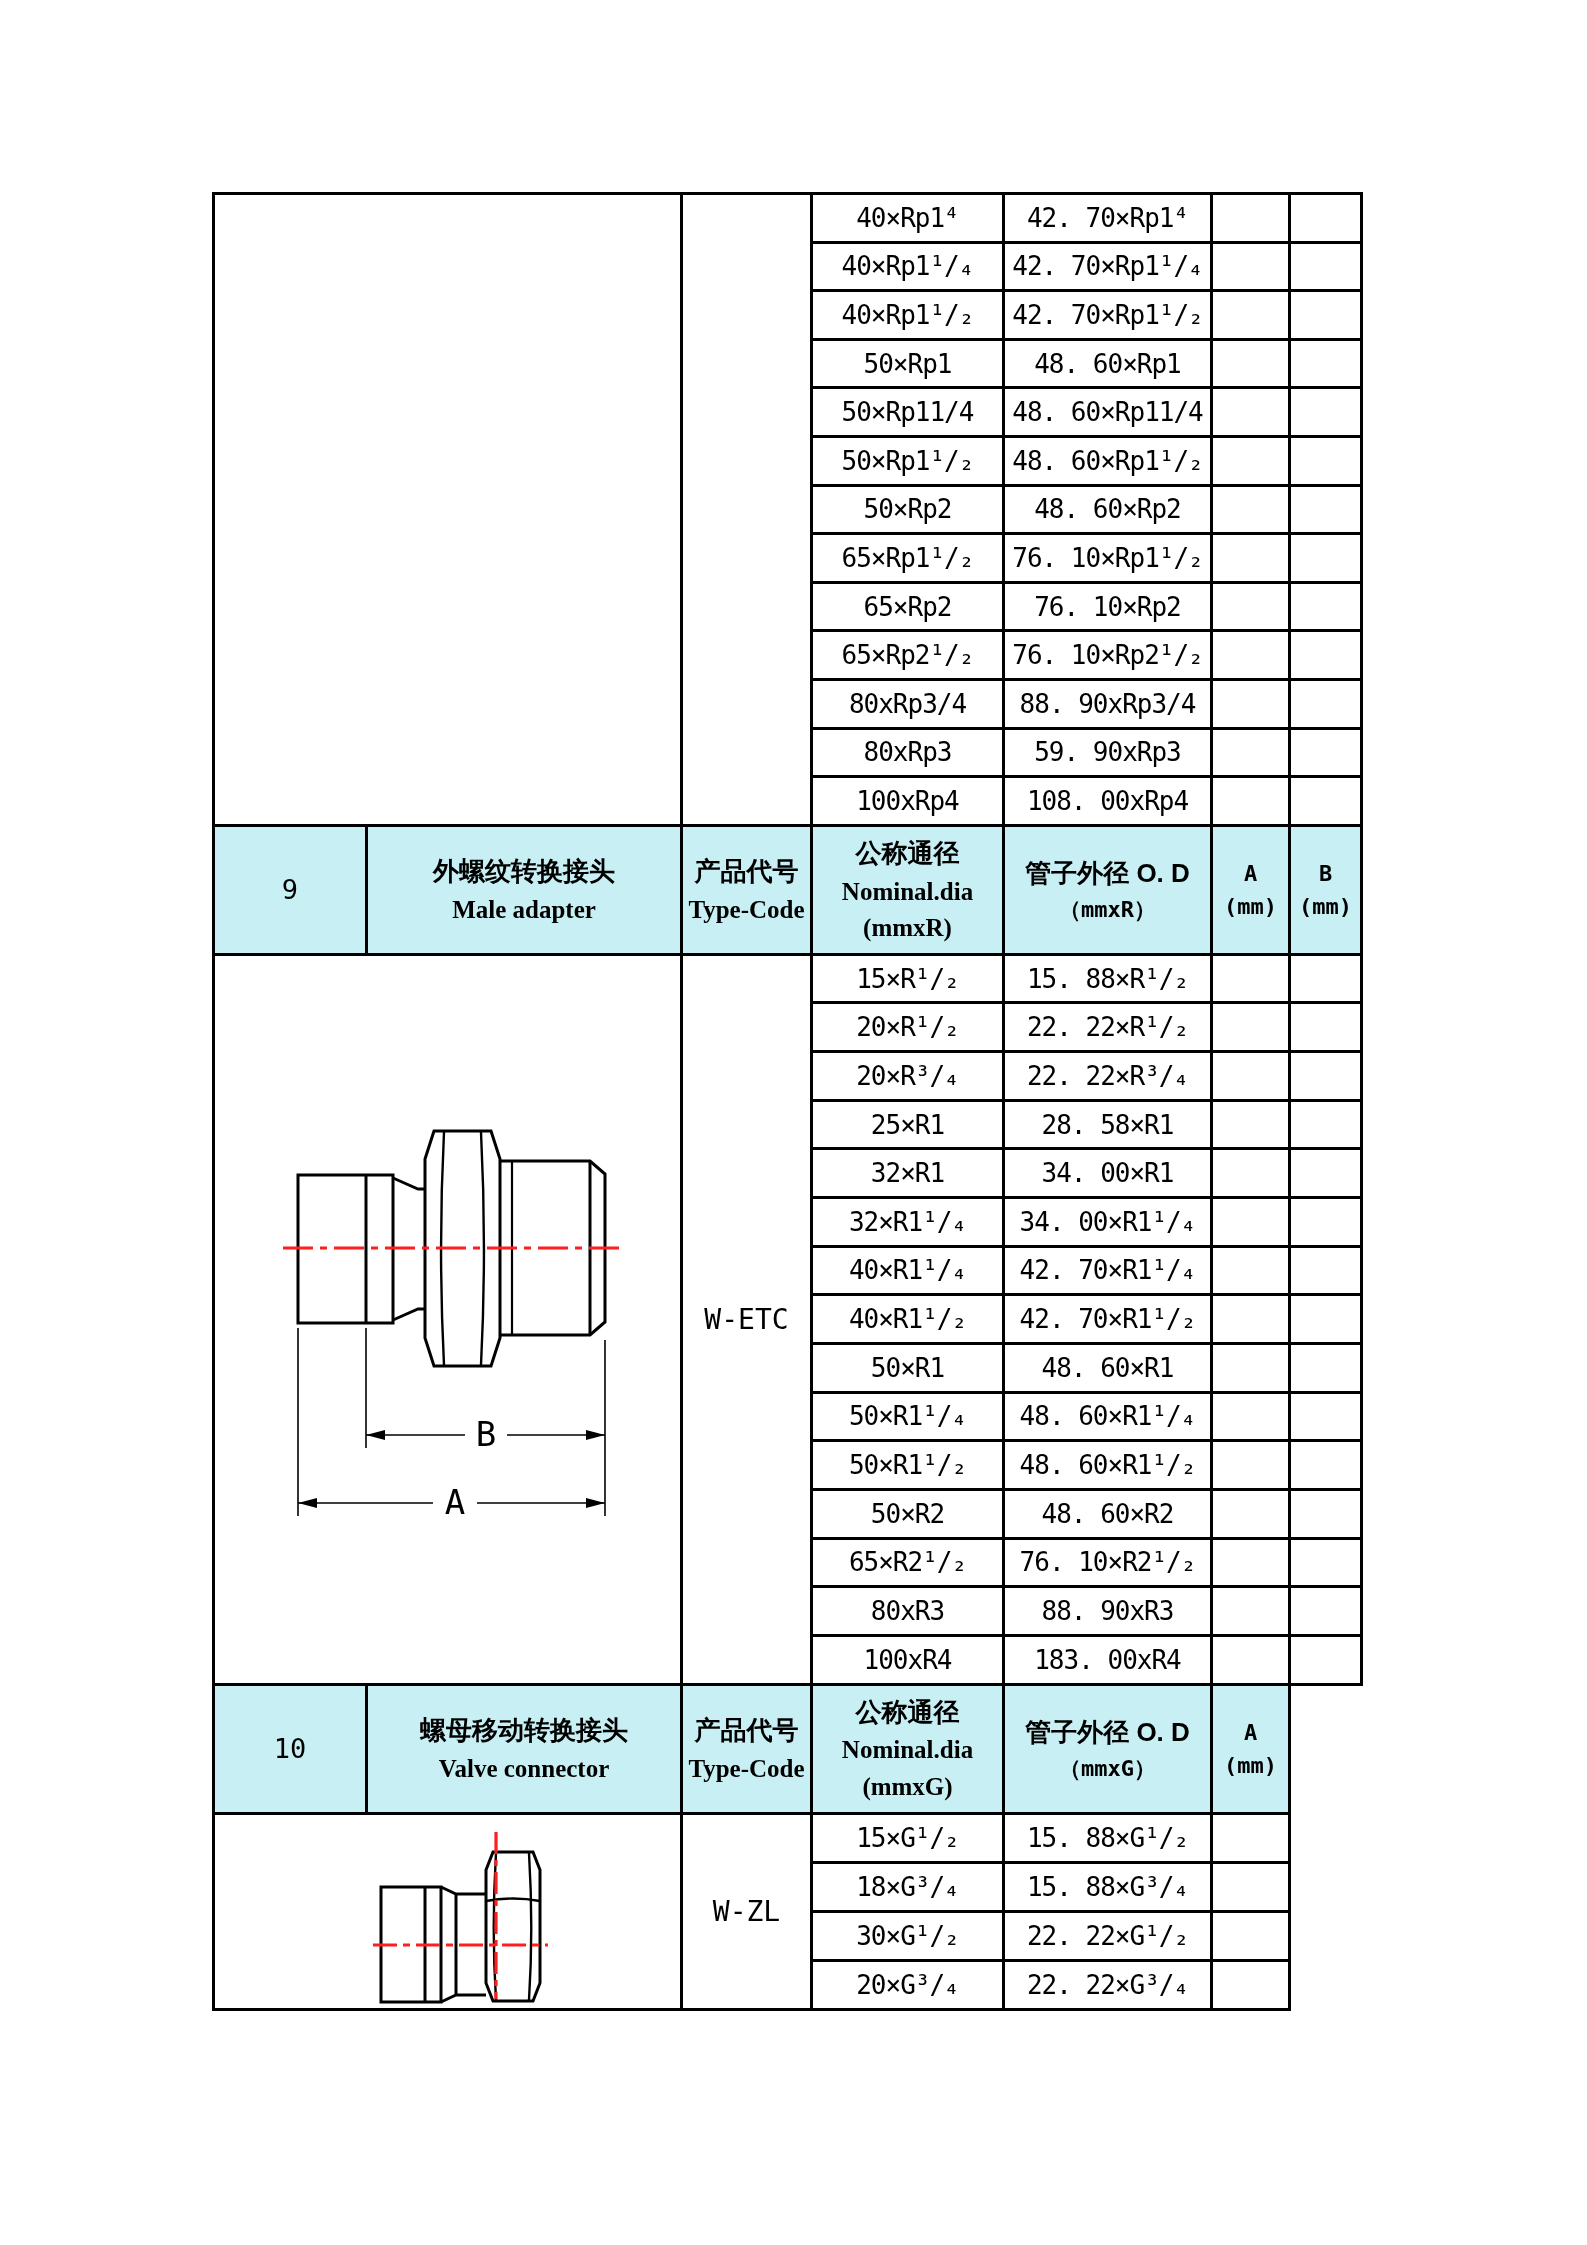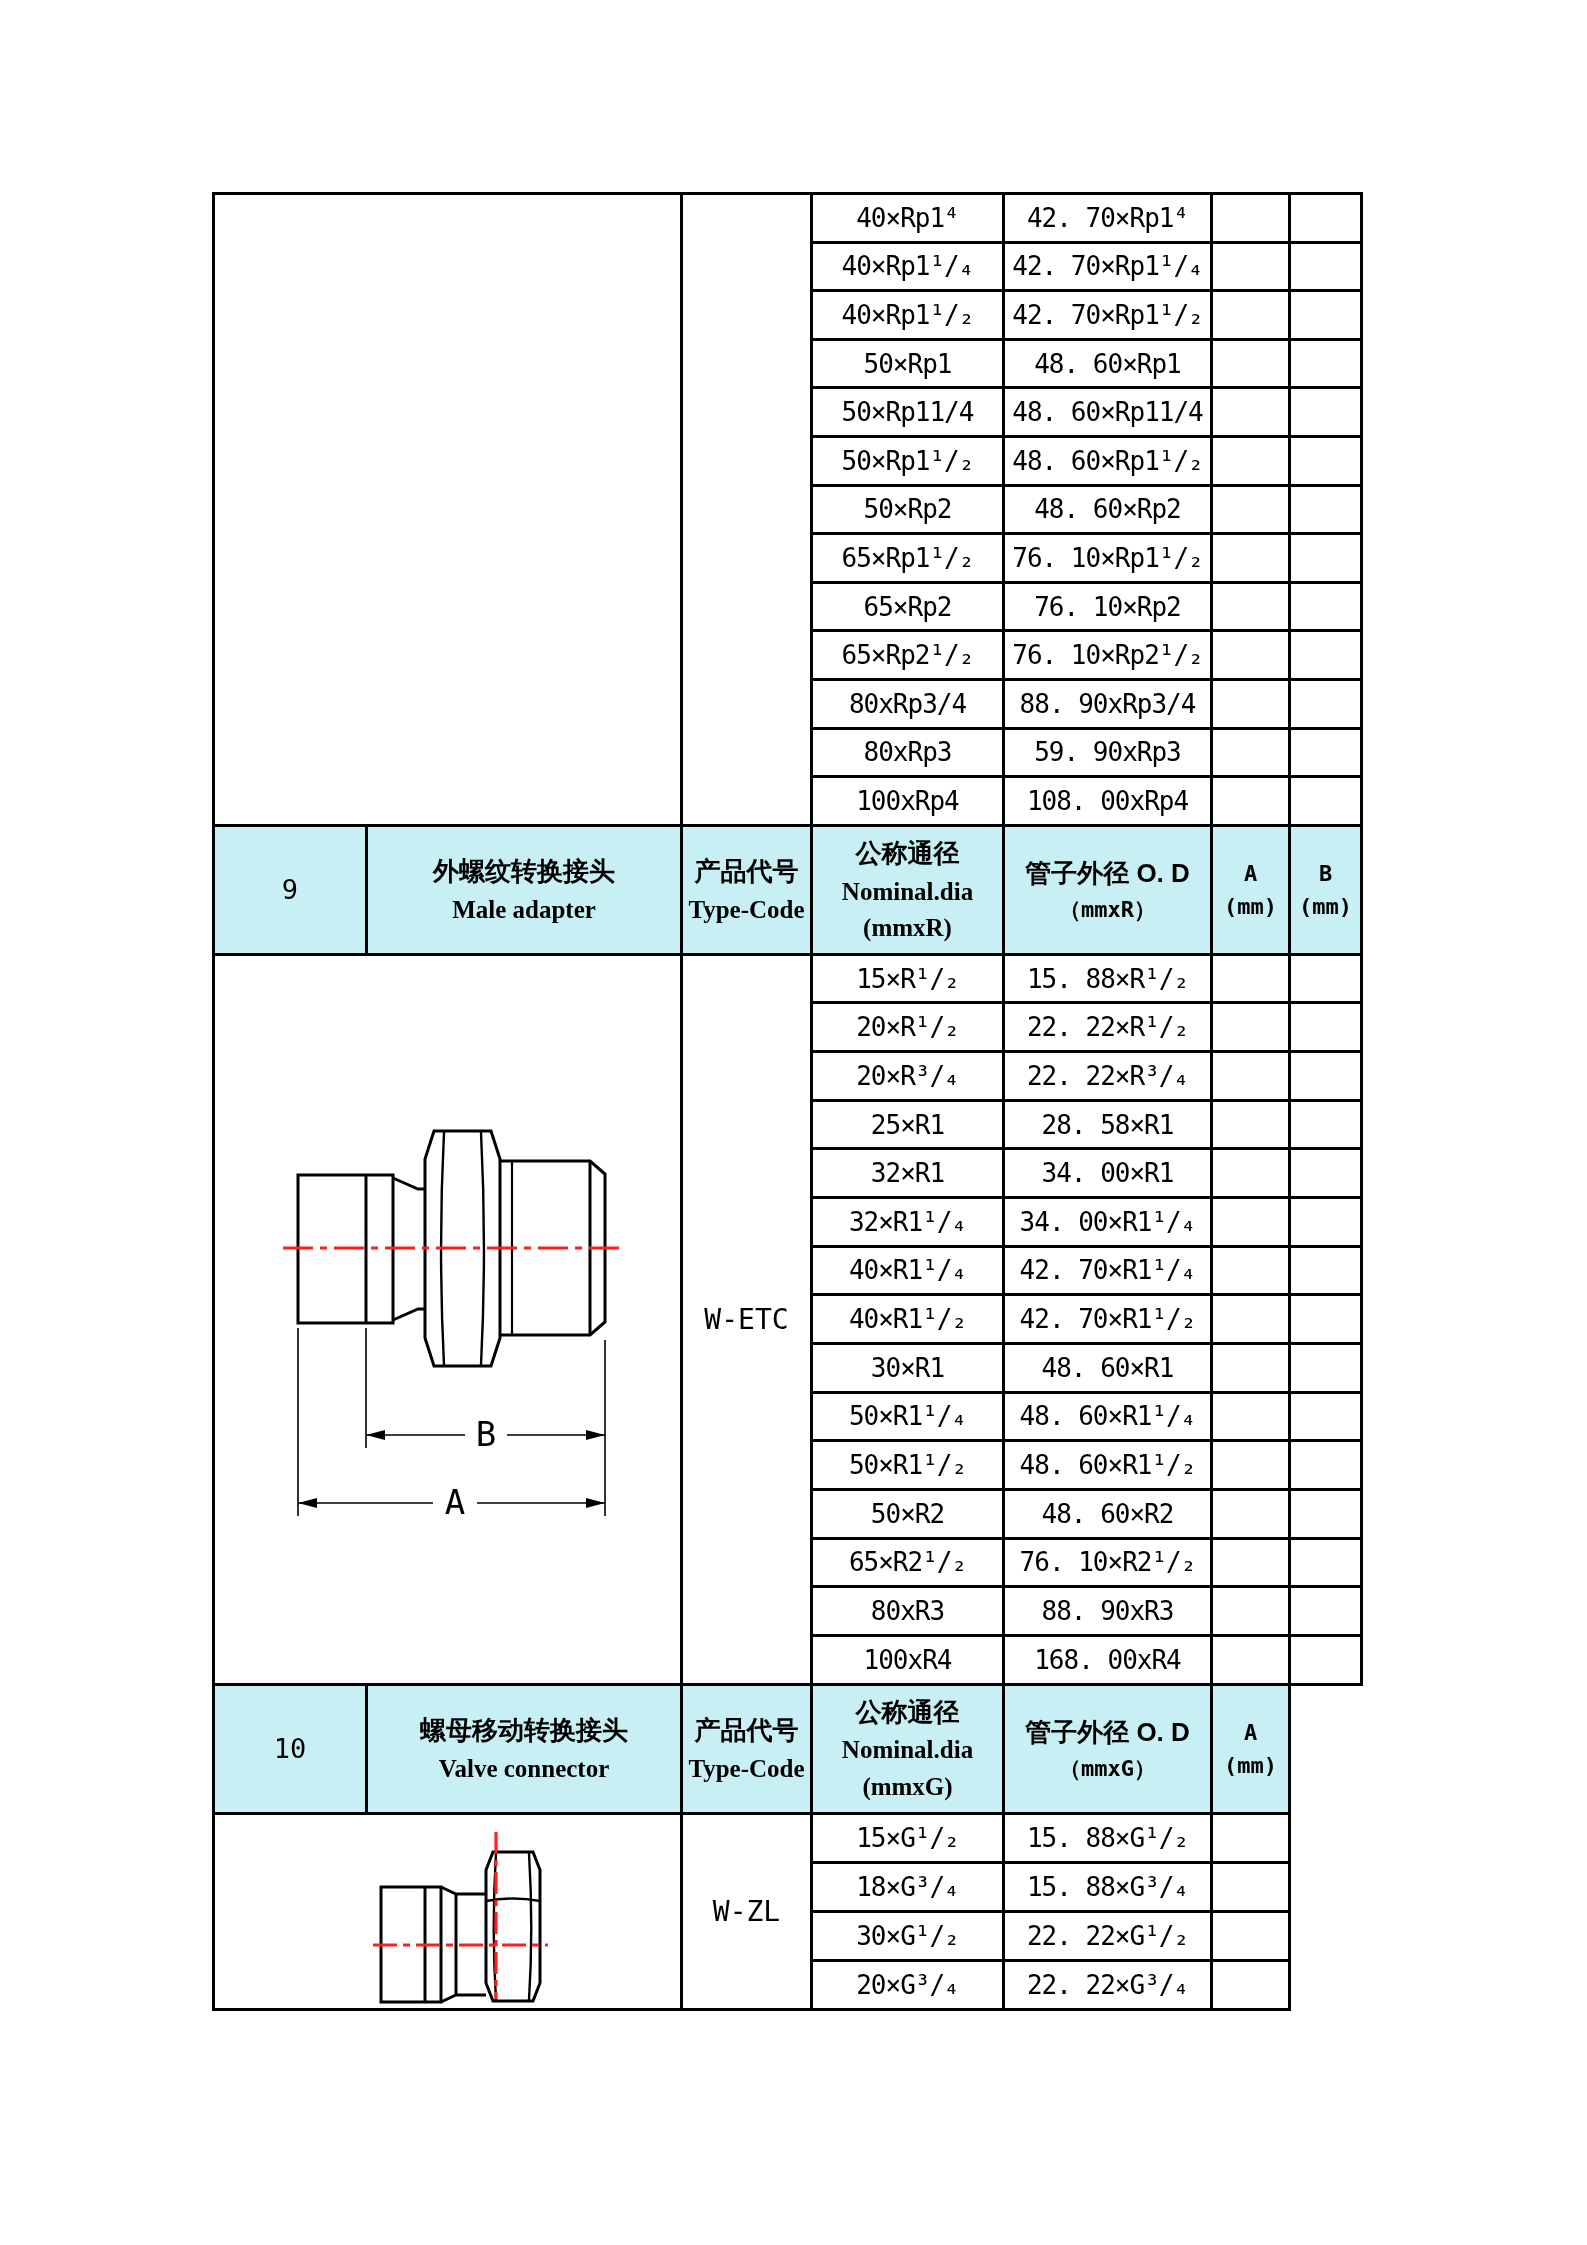--- a/index.html
+++ b/index.html
@@ -229,21 +229,21 @@
           <td class="data"></td>
           <td class="data"></td>
         </tr>
   <tr class="r9">
           <td class="data">40×R1¹/₂</td>
           <td class="data">42. 70×R1¹/₂</td>
           <td class="data"></td>
           <td class="data"></td>
         </tr>
   <tr class="r9">
-          <td class="data">30×R1</td>
+          <td class="data">50×R1</td>
           <td class="data">48. 60×R1</td>
           <td class="data"></td>
           <td class="data"></td>
         </tr>
   <tr class="r9">
           <td class="data">50×R1¹/₄</td>
           <td class="data">48. 60×R1¹/₄</td>
           <td class="data"></td>
           <td class="data"></td>
         </tr>
@@ -266,21 +266,21 @@
           <td class="data"></td>
         </tr>
   <tr class="r9">
           <td class="data">80xR3</td>
           <td class="data">88. 90xR3</td>
           <td class="data"></td>
           <td class="data"></td>
         </tr>
   <tr class="r9">
           <td class="data">100xR4</td>
-          <td class="data">168. 00xR4</td>
+          <td class="data">183. 00xR4</td>
           <td class="data"></td>
           <td class="data"></td>
         </tr>
 
   <tr class="hdrrow">
     <td class="hdr numcell">10</td>
     <td class="hdr">
       <div class="cn">螺母移动转换接头</div>
       <div class="en">Valve connector</div>
     </td>

